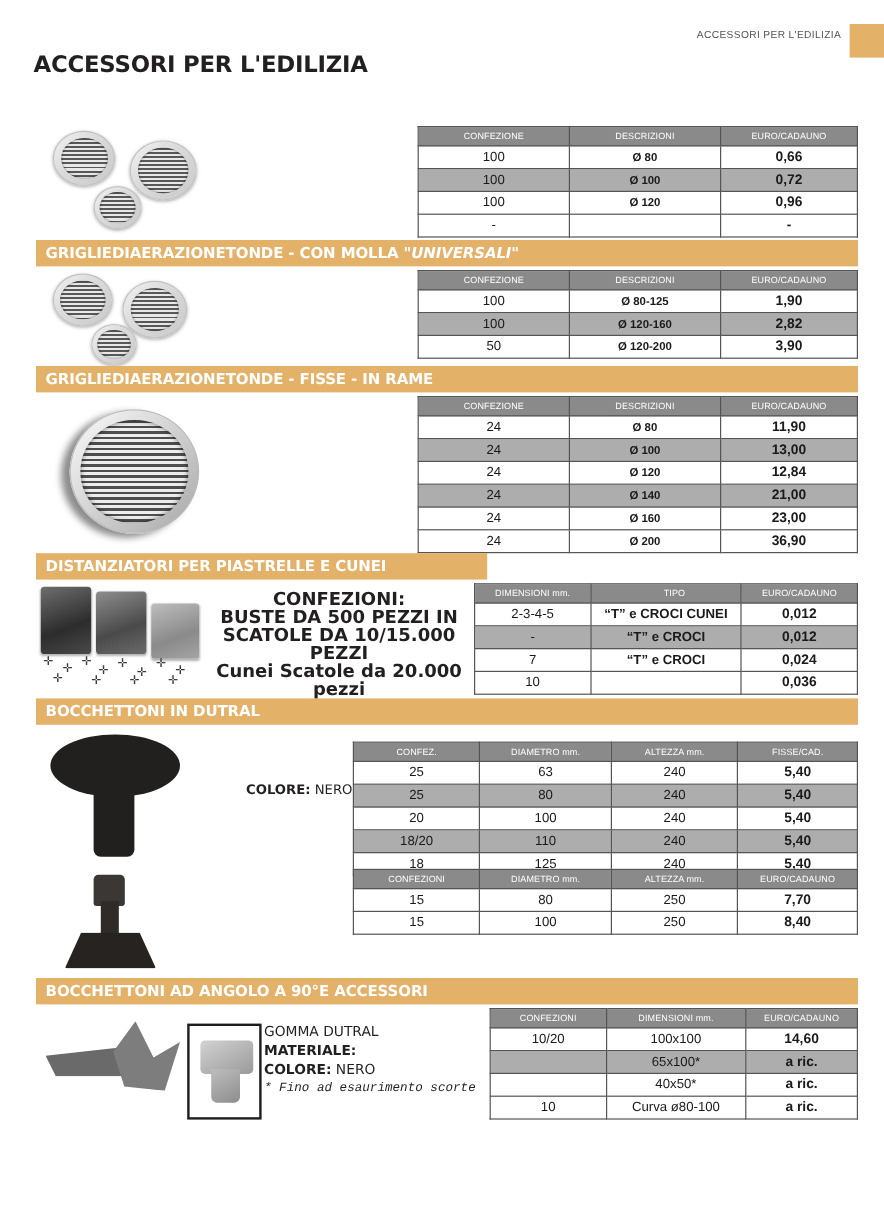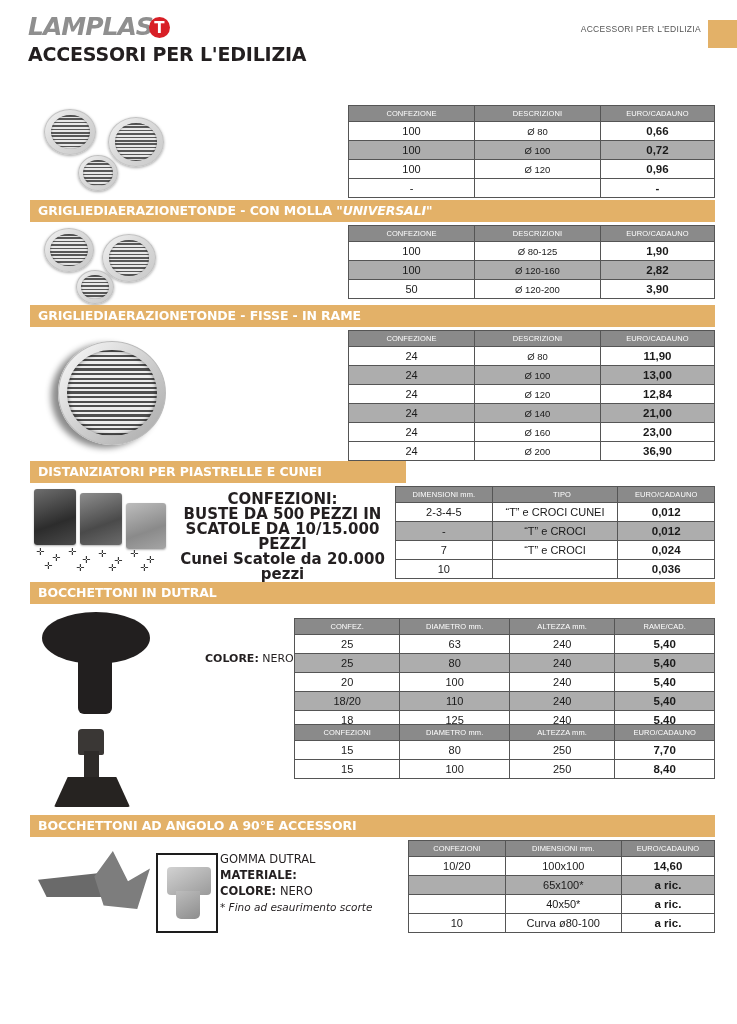--- a/index.html
+++ b/index.html
@@ -65,39 +65,39 @@
     font-size: 7.5px; font-weight: normal; letter-spacing: 0.1px;
     padding: 3px 2px; border: 1px solid #555; text-align: center;
     white-space: nowrap;
   }
   table.price td {
     border: 1px solid #555; text-align: center;
     font-size: 11px; color: #1a1a1a; padding: 3px 3px; height: 19px;
   }
   table.price tr.alt td { background: #adadad; }
   table.price td.price-col { font-weight: bold; font-size: 11.5px; }
-  table.price td.desc-col { font-size: 9.5px; }
+  table.price td.desc-col { font-size: 9.5px; font-weight: bold; }
 
   
   .note-block {
     font-family: "DejaVu Sans", sans-serif;
     font-size: 15px; font-weight: bold; color: #231f20;
     line-height: 15px; text-align: center;
   }
   .left-label {
     font-family: "DejaVu Sans", sans-serif;
     font-size: 11px; color: #231f20; white-space: nowrap;
   }
   .left-label b { font-weight: bold; }
   .mat-block {
     font-family: "DejaVu Sans", sans-serif;
     font-size: 11.5px; color: #231f20; line-height: 16px;
   }
   .mat-block b { font-weight: bold; }
-  .mat-block .ital { font-style: italic; font-size: 10.5px; }
+  .mat-block .ital { font-style: italic; font-size: 10.5px; font-family: Liberation Mono, monospace; }
 
   
   .art { position: relative; flex: none; }
   .grille {
     position: absolute; border-radius: 50%;
     background: linear-gradient(135deg,#f2f2f2 0%,#dcdcdc 40%,#c9c9c9 100%);
     box-shadow: 0 1px 3px rgba(0,0,0,.35);
     overflow: hidden; border: 1px solid #c2c2c2;
   }
   .grille::after {
@@ -143,24 +143,20 @@
   }
   .ang-body { position: absolute; background: #6f6f6f; }
   .ang-fin  { position: absolute; background: #838383; }
 </style>
 </head>
 <body>
 
 <div class="page">
 
   <div class="top-header">
-    <div class="logo">
-      <span class="logo-text">LAMPLAS</span>
-      <span class="logo-badge">T</span>
-    </div>
     <div class="hdr-right">ACCESSORI PER L'EDILIZIA</div>
     <div class="hdr-tab"></div>
     <div class="page-title">ACCESSORI PER L'EDILIZIA</div>
   </div>
 
   <div class="section" style="margin-top:34px;">
     <div class="sec-body" style="height:92px;">
       <div class="art" style="width:320px;">
         <div class="grille" style="left:14px; top:7px; width:52px; height:46px;"></div>
         <div class="grille" style="left:78px; top:15px; width:56px; height:50px;"></div>
@@ -365,21 +361,21 @@
       <div class="left-label" style="position:absolute; left:175px; top:48px;">
         <b>COLORE:</b><span> NERO</span>
       </div>
       <div style="position:absolute; left:264px; top:14px;">
         <table class="price">
           <thead>
               <tr>
             <th style="width:106px;">CONFEZ.</th>
             <th style="width:110px;">DIAMETRO mm.</th>
             <th style="width:106px;">ALTEZZA mm.</th>
-            <th style="width:100px;">RAME/CAD.</th>
+            <th style="width:100px;">FISSE/CAD.</th>
           </tr>
             </thead>
           <tbody>
             <tr>
                 <td>25</td>
                 <td>63</td>
                 <td>240</td>
                 <td class="price-col">5,40</td>
               </tr>
             <tr class="alt">

